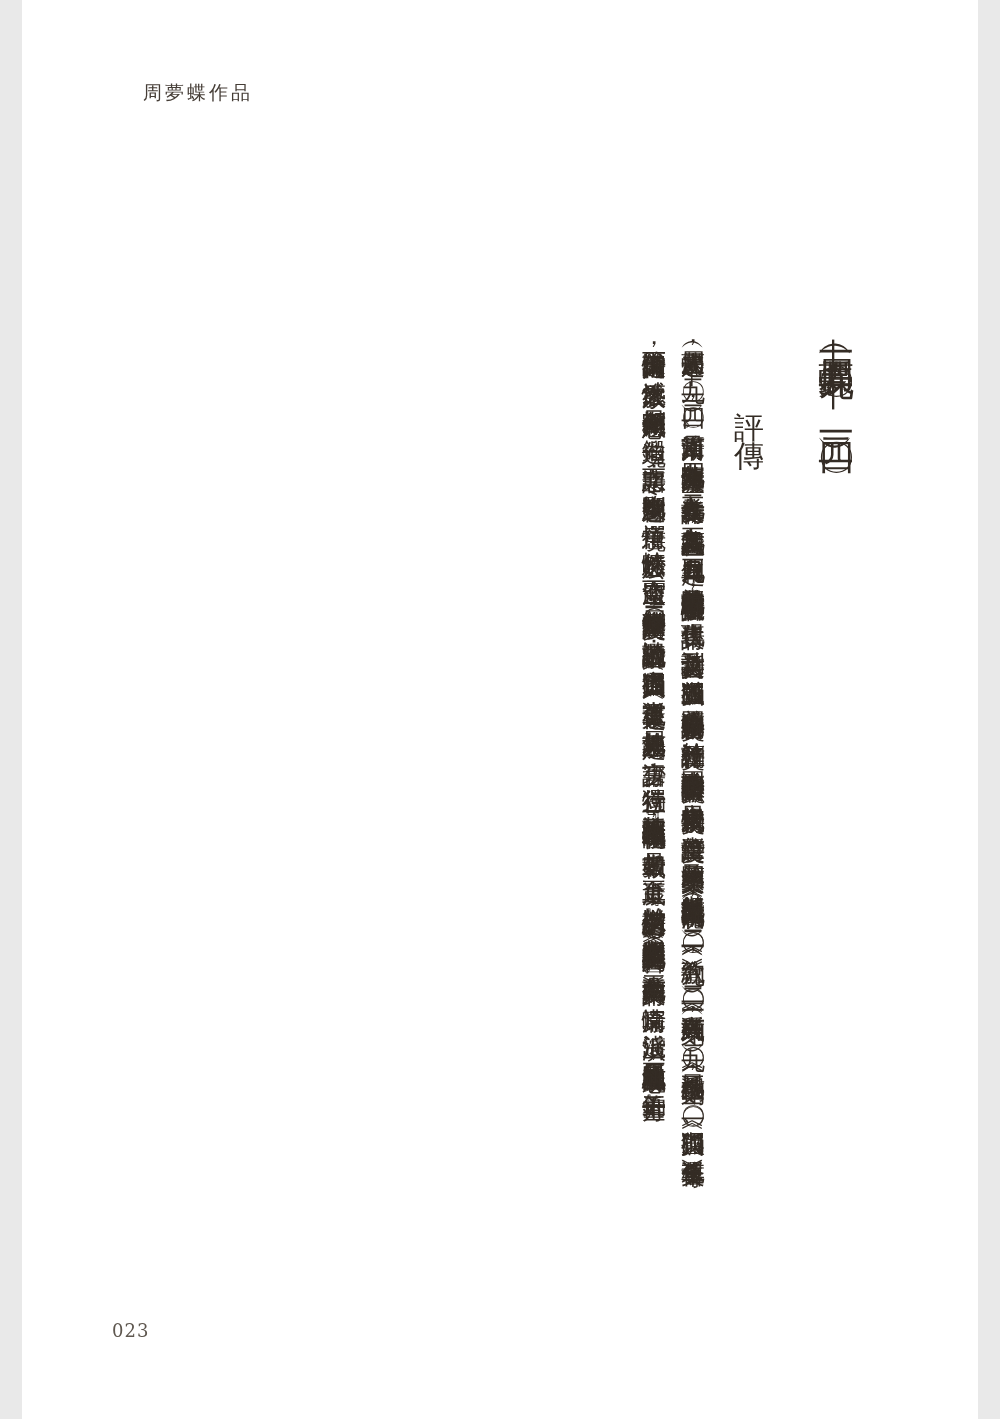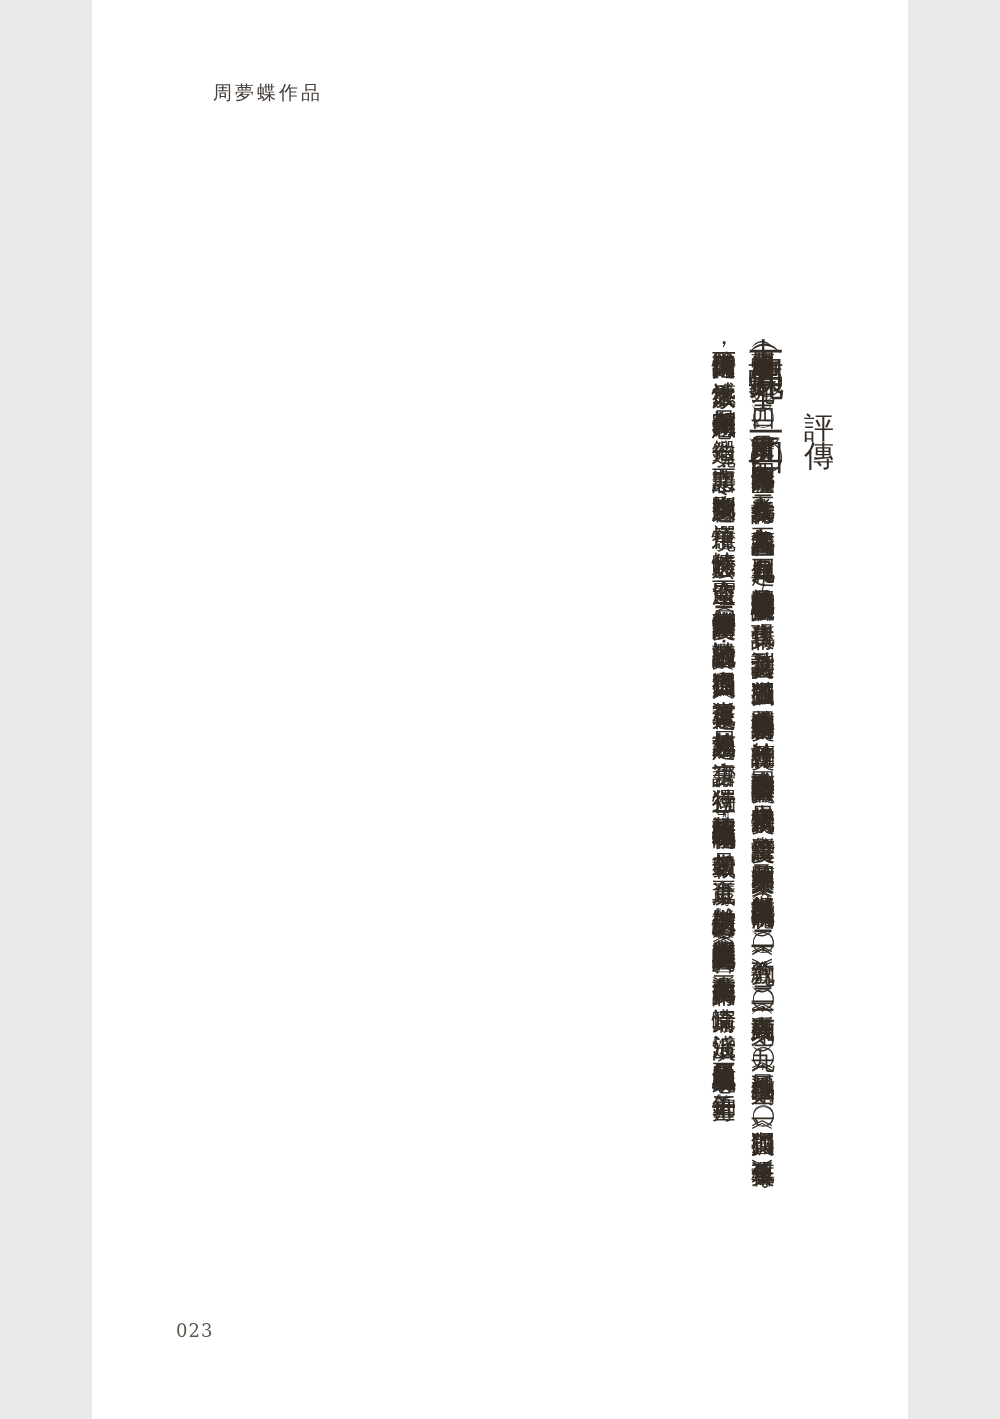--- a/index.html
+++ b/index.html
@@ -2,21 +2,21 @@
 <html lang="zh-Hant"><head>
 <meta charset="utf-8">
 <style>
   html, body {
     margin: 0;
     padding: 0;
     background: #e9e9e9;
   }
   .page {
     position: relative;
-    width: 816px;
+    width: 956px;
     height: 1419px;
     margin: 0 auto;
     background: #ffffff;
     font-family: "DejaVu Serif", "Liberation Serif", serif;
     color: #342c25;
     overflow: hidden;
   }
   .running-head {
     position: absolute;
     left: 121px;
@@ -63,21 +63,21 @@
     line-height: 38.9px;
     letter-spacing: 0.6px;
   }
   .body-text p {
     margin: 0;
     padding: 0;
     text-indent: 49px;
   }
   .page-number {
     position: absolute;
-    left: 84px;
+    left: 90px;
     top: 1320px;
     font-size: 18px;
     letter-spacing: 1px;
     color: #5e574f;
     text-align: right;
   }
 </style>
 </head>
 <body>
 

